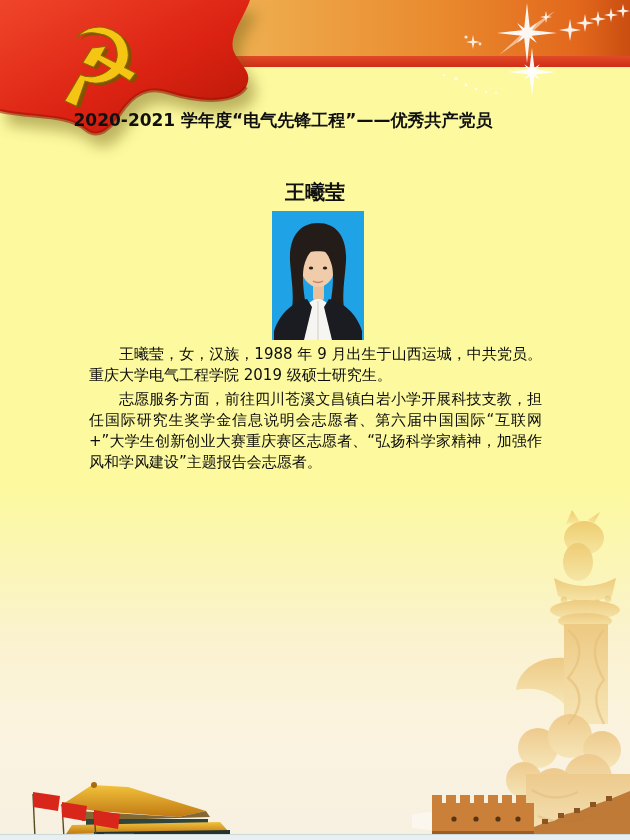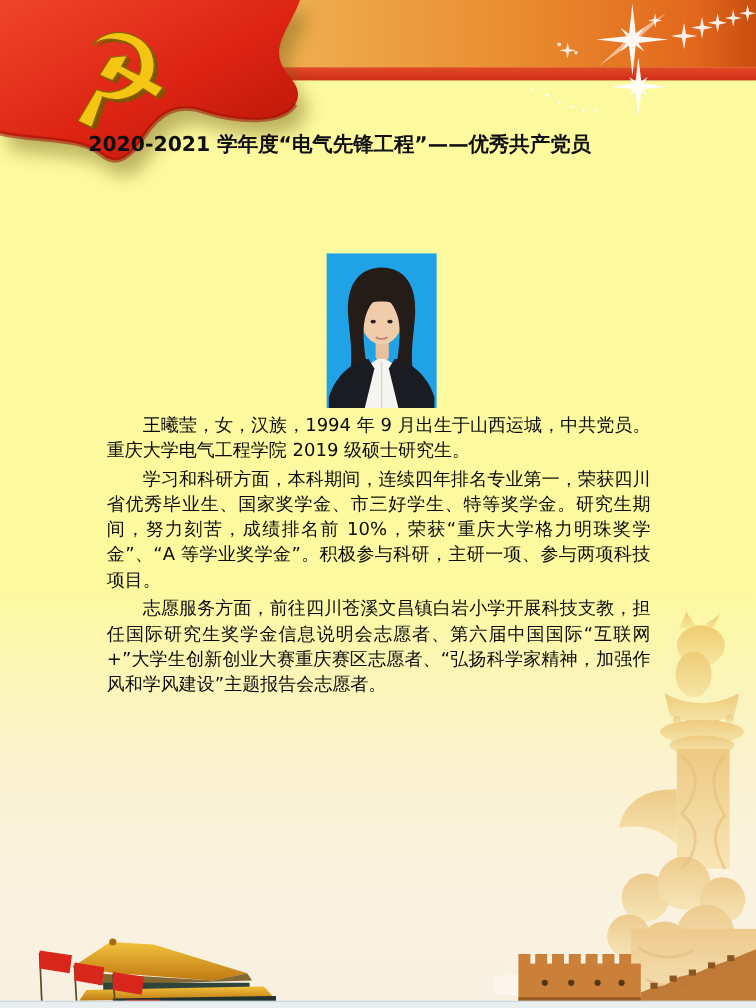--- a/index.html
+++ b/index.html
@@ -111,41 +111,41 @@
     <path d="M0,0 L250,0 C243,20 228,36 234,52 C240,66 254,72 246,87 C236,103 202,103 170,93
              C149,86 134,92 119,115 C110,129 98,140 85,129 C67,114 32,118 0,111 Z" fill="url(#flagGrad)"></path>
     <path d="M0,111 C32,118 67,114 85,129 C98,140 110,129 119,115 C134,92 149,86 170,93 C202,103 236,103 246,87" fill="none" stroke="#9E1203" stroke-width="4" opacity="0.55"></path>
     <g>
       <text x="97" y="102" text-anchor="middle" font-size="102" font-family="DejaVu Sans, sans-serif" transform="rotate(-10 97 68)" fill="#7A5800" opacity="0.9" dx="3" dy="3">☭</text>
       <text x="97" y="102" text-anchor="middle" font-size="102" font-family="DejaVu Sans, sans-serif" transform="rotate(-10 97 68)" fill="#F4C512" stroke="#8A6500" stroke-width="1">☭</text>
     </g>
   </svg>
 
   <div class="title1">2020-2021 学年度“电气先锋工程”——优秀共产党员</div>
+  <div class="stu-name">王曦莹</div>
 
   <svg class="photo" viewBox="0 0 92 129" preserveAspectRatio="none">
     <rect x="0" y="0" width="92" height="129" fill="#1FA3E6"></rect>
     <rect x="41" y="70" width="11" height="20" rx="4" fill="#E9C09C"></rect>
     <ellipse cx="46" cy="55" rx="17" ry="21" fill="#F0CCAB"></ellipse>
     <path d="M46,12 C26,12 17,28 18,50 C19,68 23,84 19,104 C19,111 25,117 31,119 L34,95
              C31,79 30,64 32,55 C35,44 39,38 46,38 C53,38 57,44 60,55 C62,64 61,79 58,95
              L61,119 C67,117 73,111 73,104 C69,84 73,68 74,50 C75,28 66,12 46,12 Z" fill="#241C18"></path>
     <path d="M30,44 C32,32 60,32 62,44 C56,39 36,39 30,44 Z" fill="#241C18"></path>
     <ellipse cx="39" cy="57" rx="2.2" ry="1.6" fill="#2A211C"></ellipse>
     <ellipse cx="53" cy="57" rx="2.2" ry="1.6" fill="#2A211C"></ellipse>
     <path d="M41,70 Q46,73 51,70" stroke="#C27E6C" stroke-width="1.4" fill="none"></path>
     <path d="M26,129 C27,104 35,88 46,88 C57,88 65,104 66,129 Z" fill="#F6F5F1"></path>
     <path d="M46,90 L46,129" stroke="#D8D5CC" stroke-width="1.2"></path>
     <path d="M2,129 L2,120 C8,101 23,90 35,88 L40,96 L32,129 Z" fill="#1A1C21"></path>
     <path d="M90,129 L90,120 C84,101 69,90 57,88 L52,96 L60,129 Z" fill="#1A1C21"></path>
   </svg>
 
   <div class="bio">
-    <p>王曦莹，女，汉族，1994 年 9 月出生于山西运城，中共党员。重庆大学电气工程学院 2019 级硕士研究生。</p>
-    <p>学习和科研方面，本科期间，连续四年排名专业第一，荣获四川省优秀毕业生、国家奖学金、市三好学生、特等奖学金。研究生期间，努力刻苦，成绩排名前 10%，荣获“重庆大学格力明珠奖学金”、“A 等学业奖学金”。积极参与科研，主研一项、参与两项科技项目。</p>
+    <p>王曦莹，女，汉族，1988 年 9 月出生于山西运城，中共党员。重庆大学电气工程学院 2019 级硕士研究生。</p>
     <p>志愿服务方面，前往四川苍溪文昌镇白岩小学开展科技支教，担任国际研究生奖学金信息说明会志愿者、第六届中国国际“互联网+”大学生创新创业大赛重庆赛区志愿者、“弘扬科学家精神，加强作风和学风建设”主题报告会志愿者。</p>
   </div>
 
   <svg class="huabiao" viewBox="0 0 162 342">
     <defs>
       <linearGradient id="goldV" x1="0" y1="0" x2="0" y2="1">
         <stop offset="0" stop-color="#E2A33C"></stop>
         <stop offset="1" stop-color="#F3D98F"></stop>
       </linearGradient>
     </defs>

